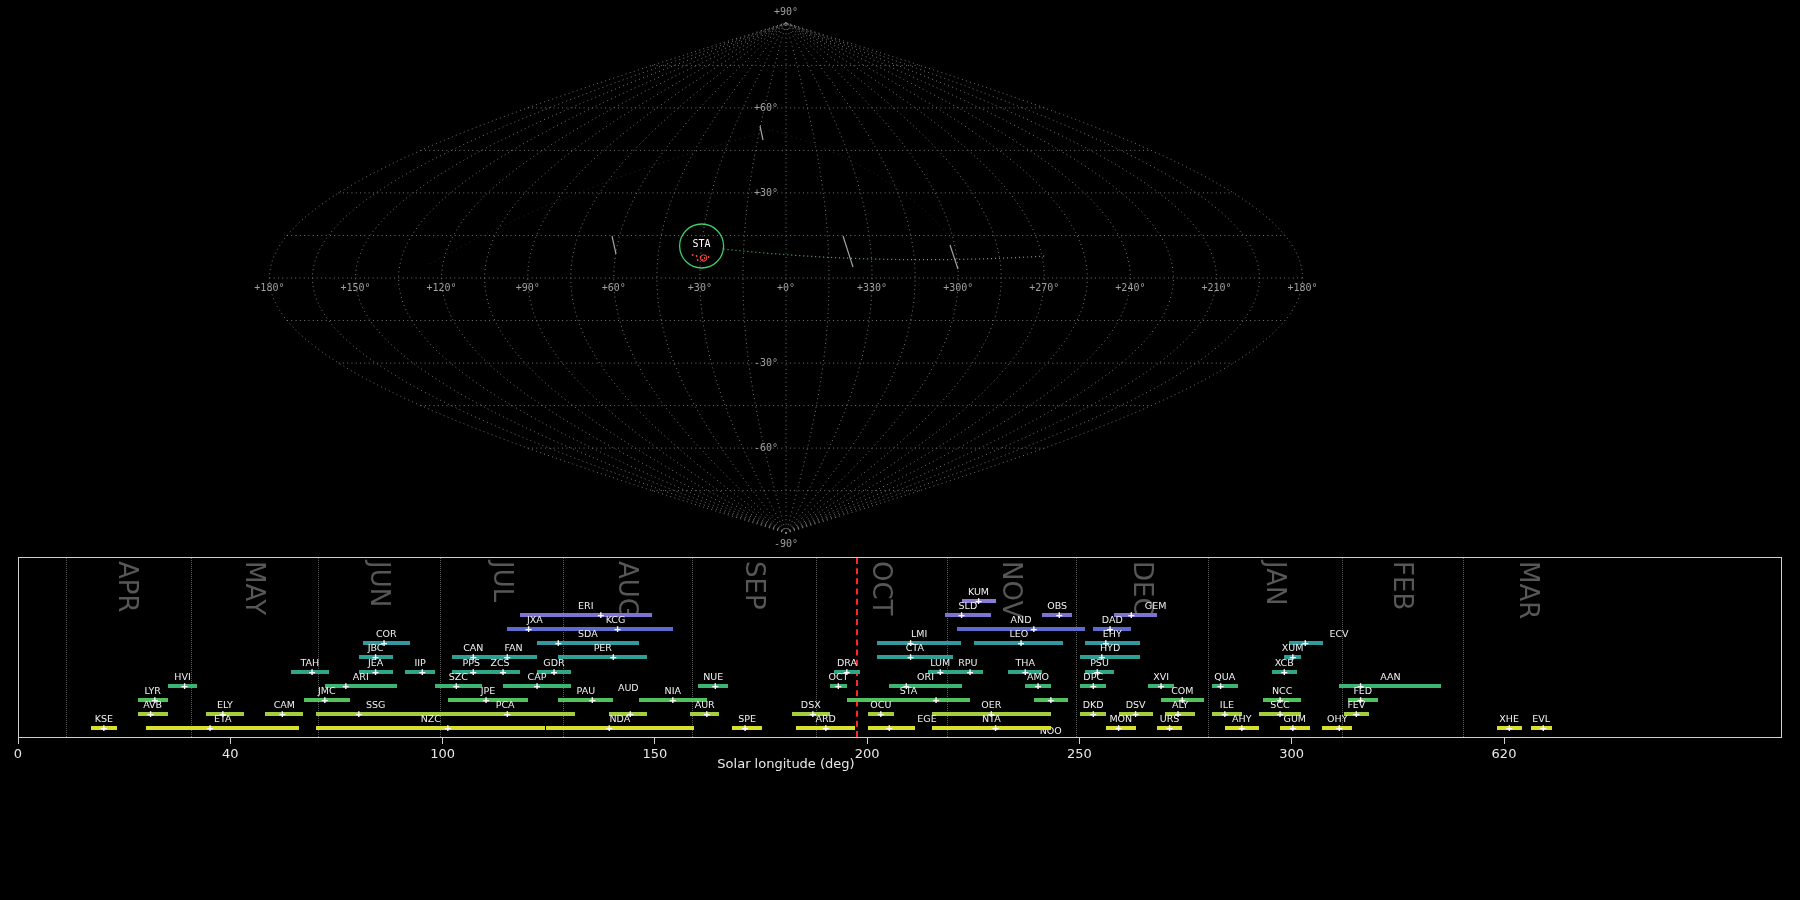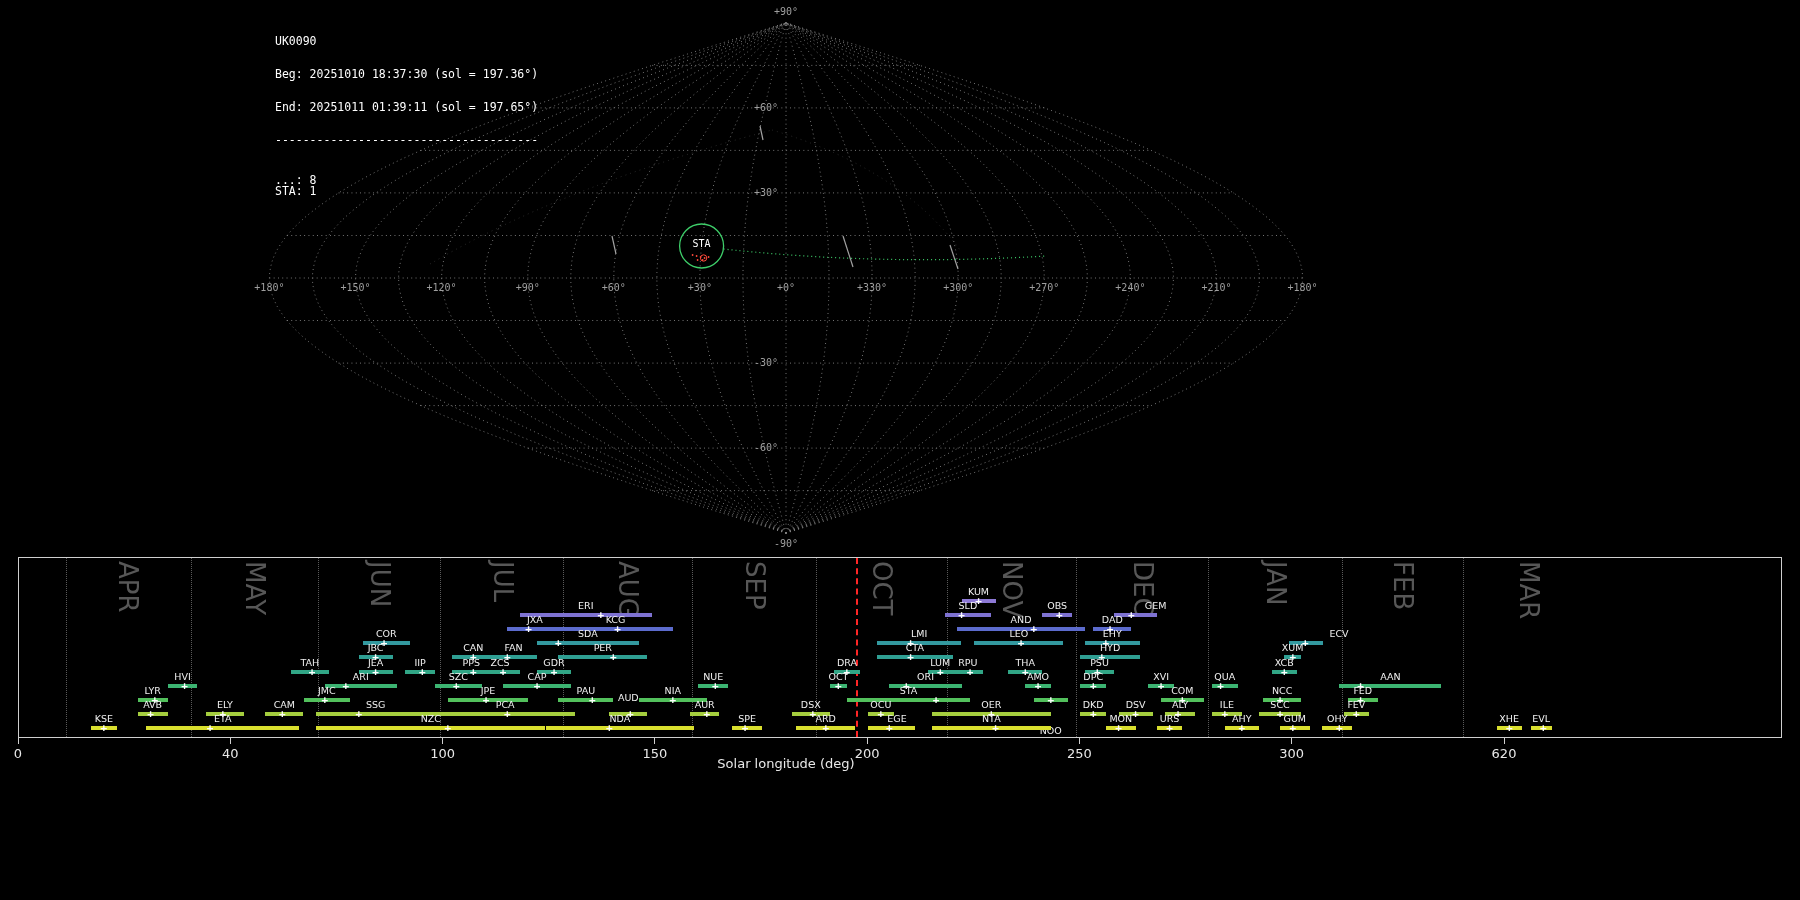--- a/index.html
+++ b/index.html
@@ -95,27 +95,20 @@
         <circle cx="700.6" cy="257.0" r="0.9"></circle>
         <circle cx="704.6" cy="258.0" r="0.9"></circle>
         <circle cx="708.6" cy="257.0" r="0.9"></circle>
         <circle cx="702.6" cy="260.0" r="0.9"></circle>
         <circle cx="697.6" cy="260.0" r="0.9"></circle>
         <circle cx="703.6" cy="258.0" r="3.2" fill="none" stroke="#ff4a3c" stroke-width="1"></circle>
       </g>
       <text x="701.6" y="247.0" fill="#ffffff" font-size="10px" font-family="&quot;DejaVu Sans Mono&quot;,monospace" text-anchor="middle">STA</text>
     </svg>
 
-  <div id="header">
-    <div>UK0090</div>
-    <div>Beg: 20251010 18:37:30 (sol = 197.36°)</div>
-    <div>End: 20251011 01:39:11 (sol = 197.65°)</div>
-    <div>--------------------------------------</div>
-    <div id="counts"><div>...: 8</div><div>STA: 1</div></div>
-  </div>
 
   <div id="chart-frame">
       <div style="position: absolute; left: 46.7px; top: 0px; height: 179px; width: 0px; border-left: 1px dotted rgb(90, 90, 90);"></div>
       <div class="month-label" style="position: absolute; left: 94.3px; color: rgb(87, 87, 87);">APR</div>
       <div style="position: absolute; left: 172px; top: 0px; height: 179px; width: 0px; border-left: 1px dotted rgb(90, 90, 90);"></div>
       <div class="month-label" style="position: absolute; left: 221.2px; color: rgb(87, 87, 87);">MAY</div>
       <div style="position: absolute; left: 298.5px; top: 0px; height: 179px; width: 0px; border-left: 1px dotted rgb(90, 90, 90);"></div>
       <div class="month-label" style="position: absolute; left: 345.6px; color: rgb(87, 87, 87);">JUN</div>
       <div style="position: absolute; left: 421.2px; top: 0px; height: 179px; width: 0px; border-left: 1px dotted rgb(90, 90, 90);"></div>
       <div class="month-label" style="position: absolute; left: 468.7px; color: rgb(87, 87, 87);">JUL</div>
@@ -314,21 +307,21 @@
       <div style="position: absolute; left: 258.2px; top: 148.8px; width: 10px; height: 13px; font: bold 11px &quot;DejaVu Sans Mono&quot;, monospace; text-align: center; color: rgb(255, 255, 255);">+</div>
       <div class="shower-label" style="position: absolute; left: 265.4px; top: 140.8px; color: rgb(240, 240, 240);">CAM</div>
       <div style="position: absolute; left: 297.2px; top: 153.8px; width: 118.9px; height: 4px; background: rgb(165, 206, 62);"></div>
       <div style="position: absolute; left: 334.7px; top: 148.8px; width: 10px; height: 13px; font: bold 11px &quot;DejaVu Sans Mono&quot;, monospace; text-align: center; color: rgb(255, 255, 255);">+</div>
       <div class="shower-label" style="position: absolute; left: 356.6px; top: 140.8px; color: rgb(240, 240, 240);">SSG</div>
       <div style="position: absolute; left: 416.1px; top: 153.8px; width: 140.1px; height: 4px; background: rgb(165, 206, 62);"></div>
       <div style="position: absolute; left: 483.3px; top: 148.8px; width: 10px; height: 13px; font: bold 11px &quot;DejaVu Sans Mono&quot;, monospace; text-align: center; color: rgb(255, 255, 255);">+</div>
       <div class="shower-label" style="position: absolute; left: 486.1px; top: 140.8px; color: rgb(240, 240, 240);">PCA</div>
       <div style="position: absolute; left: 590.2px; top: 153.8px; width: 38.2px; height: 4px; background: rgb(165, 206, 62);"></div>
       <div style="position: absolute; left: 606.4px; top: 148.8px; width: 10px; height: 13px; font: bold 11px &quot;DejaVu Sans Mono&quot;, monospace; text-align: center; color: rgb(255, 255, 255);">+</div>
-      <div class="shower-label" style="position: absolute; left: 609.3px; top: 134px; color: rgb(240, 240, 240); text-align: center;">AUD</div>
+      <div class="shower-label" style="position: absolute; left: 609.3px; top: 124px; color: rgb(240, 240, 240); text-align: center;">AUD</div>
       <div style="position: absolute; left: 670.8px; top: 153.8px; width: 29.7px; height: 4px; background: rgb(165, 206, 62);"></div>
       <div style="position: absolute; left: 682.8px; top: 148.8px; width: 10px; height: 13px; font: bold 11px &quot;DejaVu Sans Mono&quot;, monospace; text-align: center; color: rgb(255, 255, 255);">+</div>
       <div class="shower-label" style="position: absolute; left: 685.7px; top: 140.8px; color: rgb(240, 240, 240);">AUR</div>
       <div style="position: absolute; left: 772.7px; top: 153.8px; width: 38.2px; height: 4px; background: rgb(165, 206, 62);"></div>
       <div style="position: absolute; left: 788.9px; top: 148.8px; width: 10px; height: 13px; font: bold 11px &quot;DejaVu Sans Mono&quot;, monospace; text-align: center; color: rgb(255, 255, 255);">+</div>
       <div class="shower-label" style="position: absolute; left: 791.8px; top: 140.8px; color: rgb(240, 240, 240);">DSX</div>
       <div style="position: absolute; left: 849.1px; top: 153.8px; width: 25.5px; height: 4px; background: rgb(165, 206, 62);"></div>
       <div style="position: absolute; left: 856.9px; top: 148.8px; width: 10px; height: 13px; font: bold 11px &quot;DejaVu Sans Mono&quot;, monospace; text-align: center; color: rgb(255, 255, 255);">+</div>
       <div class="shower-label" style="position: absolute; left: 861.9px; top: 140.8px; color: rgb(240, 240, 240);">OCU</div>
       <div style="position: absolute; left: 912.8px; top: 153.8px; width: 118.9px; height: 4px; background: rgb(165, 206, 62);"></div>
@@ -365,21 +358,21 @@
       <div style="position: absolute; left: 585.2px; top: 162.9px; width: 10px; height: 13px; font: bold 11px &quot;DejaVu Sans Mono&quot;, monospace; text-align: center; color: rgb(255, 255, 255);">+</div>
       <div class="shower-label" style="position: absolute; left: 600.8px; top: 154.9px; color: rgb(240, 240, 240);">NDA</div>
       <div style="position: absolute; left: 713.3px; top: 167.9px; width: 29.7px; height: 4px; background: rgb(217, 223, 46);"></div>
       <div style="position: absolute; left: 721px; top: 162.9px; width: 10px; height: 13px; font: bold 11px &quot;DejaVu Sans Mono&quot;, monospace; text-align: center; color: rgb(255, 255, 255);">+</div>
       <div class="shower-label" style="position: absolute; left: 728.1px; top: 154.9px; color: rgb(240, 240, 240);">SPE</div>
       <div style="position: absolute; left: 777px; top: 167.9px; width: 59.4px; height: 4px; background: rgb(217, 223, 46);"></div>
       <div style="position: absolute; left: 801.7px; top: 162.9px; width: 10px; height: 13px; font: bold 11px &quot;DejaVu Sans Mono&quot;, monospace; text-align: center; color: rgb(255, 255, 255);">+</div>
       <div class="shower-label" style="position: absolute; left: 806.7px; top: 154.9px; color: rgb(240, 240, 240);">ARD</div>
       <div style="position: absolute; left: 849.1px; top: 167.9px; width: 46.7px; height: 4px; background: rgb(217, 223, 46);"></div>
       <div style="position: absolute; left: 865.4px; top: 162.9px; width: 10px; height: 13px; font: bold 11px &quot;DejaVu Sans Mono&quot;, monospace; text-align: center; color: rgb(255, 255, 255);">+</div>
-      <div class="shower-label" style="position: absolute; left: 856px; top: 154.9px; color: rgb(240, 240, 240); padding-left: 44px;">EGE</div>
+      <div class="shower-label" style="position: absolute; left: 886px; top: 154.9px; color: rgb(240, 240, 240); padding-left: 44px;">EGE</div>
       <div style="position: absolute; left: 912.8px; top: 167.9px; width: 118.9px; height: 4px; background: rgb(217, 223, 46);"></div>
       <div style="position: absolute; left: 971.5px; top: 162.9px; width: 10px; height: 13px; font: bold 11px &quot;DejaVu Sans Mono&quot;, monospace; text-align: center; color: rgb(255, 255, 255);">+</div>
       <div class="shower-label" style="position: absolute; left: 972.3px; top: 154.9px; color: rgb(240, 240, 240);">NTA</div>
       <div style="position: absolute; left: 1086.9px; top: 167.9px; width: 29.7px; height: 4px; background: rgb(217, 223, 46);"></div>
       <div style="position: absolute; left: 1094.6px; top: 162.9px; width: 10px; height: 13px; font: bold 11px &quot;DejaVu Sans Mono&quot;, monospace; text-align: center; color: rgb(255, 255, 255);">+</div>
       <div class="shower-label" style="position: absolute; left: 1101.8px; top: 154.9px; color: rgb(240, 240, 240);">MON</div>
       <div style="position: absolute; left: 1137.8px; top: 167.9px; width: 25.5px; height: 4px; background: rgb(217, 223, 46);"></div>
       <div style="position: absolute; left: 1145.6px; top: 162.9px; width: 10px; height: 13px; font: bold 11px &quot;DejaVu Sans Mono&quot;, monospace; text-align: center; color: rgb(255, 255, 255);">+</div>
       <div class="shower-label" style="position: absolute; left: 1150.6px; top: 154.9px; color: rgb(240, 240, 240);">URS</div>
       <div style="position: absolute; left: 1205.8px; top: 167.9px; width: 34px; height: 4px; background: rgb(217, 223, 46);"></div>

